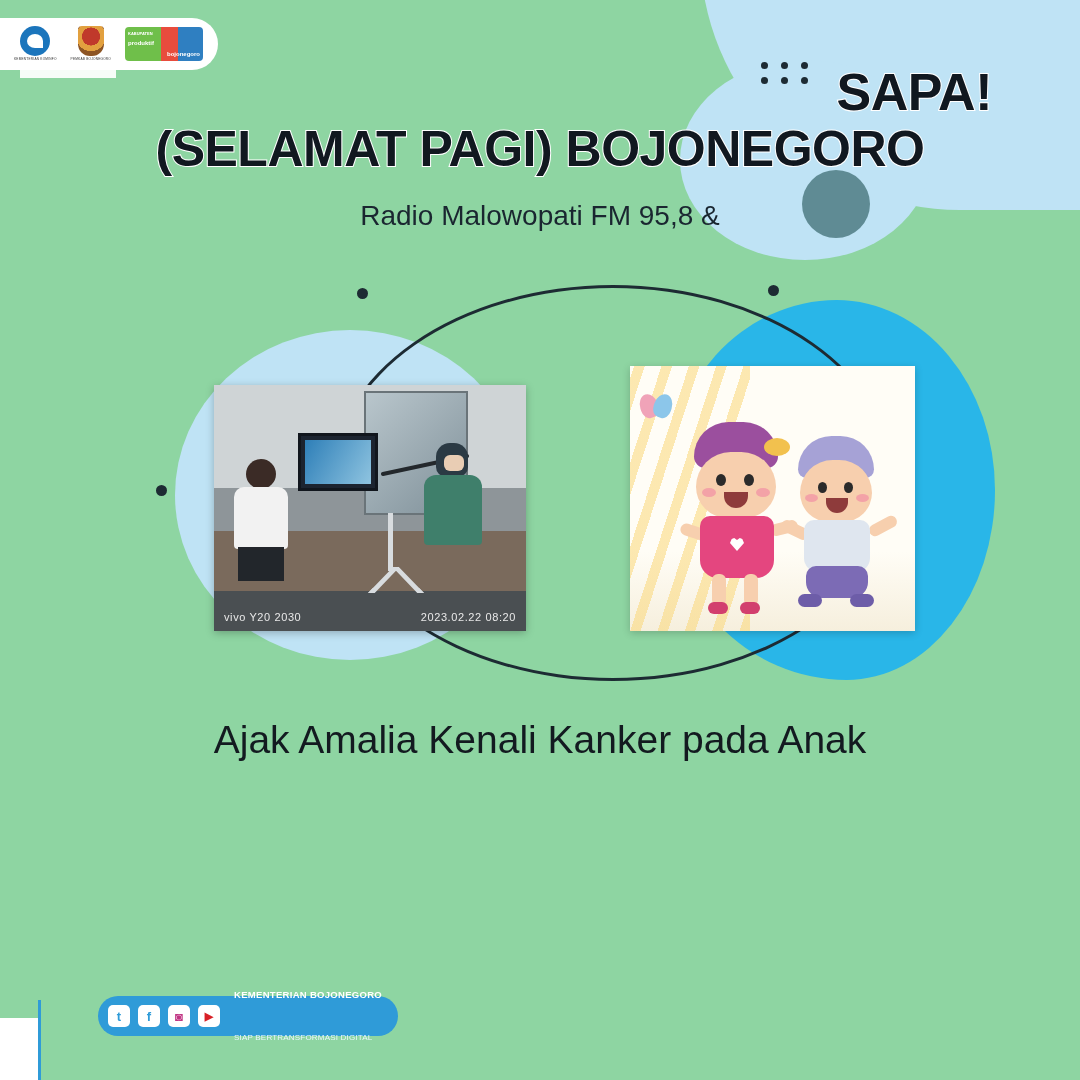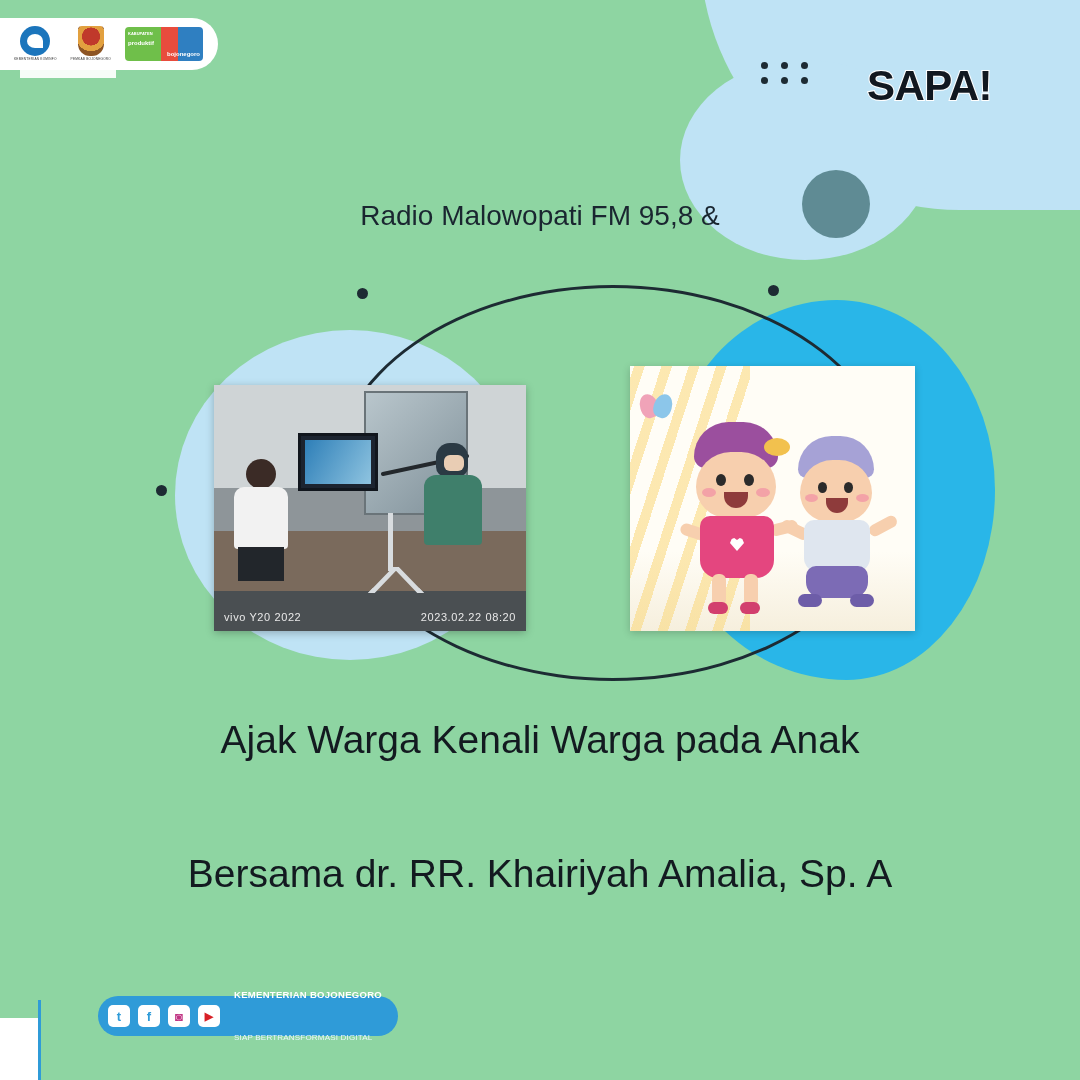--- a/index.html
+++ b/index.html
@@ -185,21 +185,21 @@
   .dots-col i {
     display:block;
     width: 7px; height: 7px;
     background: #1d2b33;
     border-radius: 50%;
   }
   .title-1 {
     position: absolute;
     right: 88px;
     top: 62px;
-    font-size: 42px;
+    font-size: 52px;
     font-weight: bold;
     color: #111820;
     letter-spacing: -0.5px;
     -webkit-text-stroke: 2px #ffffff;
     paint-order: stroke fill;
   }
   .title-2 {
     position: absolute;
     left: 0;
     right: 0;
@@ -451,20 +451,21 @@
     <span class="dots-col">
         <i></i>
         <i></i>
       </span>
     <span class="dots-col">
         <i></i>
         <i></i>
       </span>
   </div>
   <div class="title-1">SAPA!</div>
+  <div class="title-2">(SELAMAT PAGI) BOJONEGORO</div>
   <div class="subtitle">
     <div>Radio Malowopati FM 95,8 &amp;</div>
   </div>
 
   <div class="photo-left">
     <div class="studio-wall"></div>
     <div class="studio-glass"></div>
     <div class="studio-desk"></div>
     <div class="studio-desk2"></div>
     <div class="monitor">
@@ -475,21 +476,21 @@
       <div class="head"></div>
         <div class="body"></div>
         <div class="skirt"></div>
     </div>
     <div class="person-b">
       <div class="head"></div>
         <div class="face"></div>
         <div class="body"></div>
     </div>
     <div class="tripod"></div>
-    <div class="watermark-l">vivo Y20 2022</div>
+    <div class="watermark-l">vivo Y20 2030</div>
     <div class="watermark-r">2023.02.22 08:20</div>
   </div>
 
   <div class="photo-right">
     <div class="illus-bg"></div>
     <div class="illus-rays"></div>
     <div class="butterfly">
       <div class="w1"></div>
         <div class="w2"></div>
     </div>
@@ -521,22 +522,21 @@
         <div class="mouth"></div>
       <div class="arm-l"></div>
         <div class="arm-r"></div>
       <div class="shirt"></div>
         <div class="pants"></div>
       <div class="foot-l"></div>
         <div class="foot-r"></div>
     </div>
   </div>
 
-  <div class="caption-1">Ajak Warga Kenali Warga pada Anak</div>
-  <div class="caption-2">Bersama dr. RR. Khairiyah Amalia, Sp. A</div>
+  <div class="caption-1">Ajak Amalia Kenali Kanker pada Anak</div>
 
   <div class="footer-bar">
     <span class="soc tw">t</span>
     <span class="soc fb">f</span>
     <span class="soc ig">◙</span>
     <span class="soc yt">▶</span>
     <span class="footer-text">
       <div class="t1">KEMENTERIAN BOJONEGORO</div>
       <div class="t2">SIAP BERTRANSFORMASI DIGITAL</div>
     </span>

